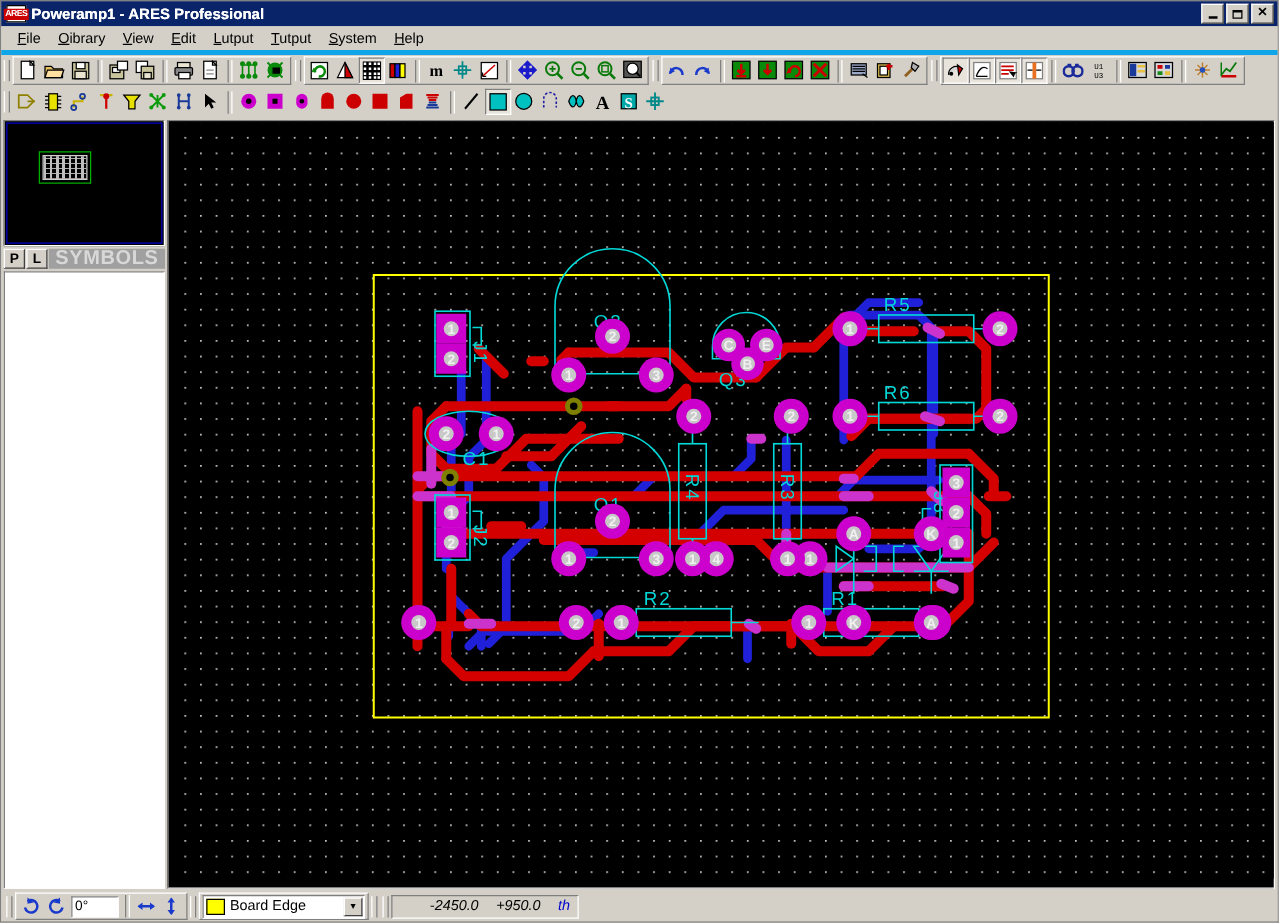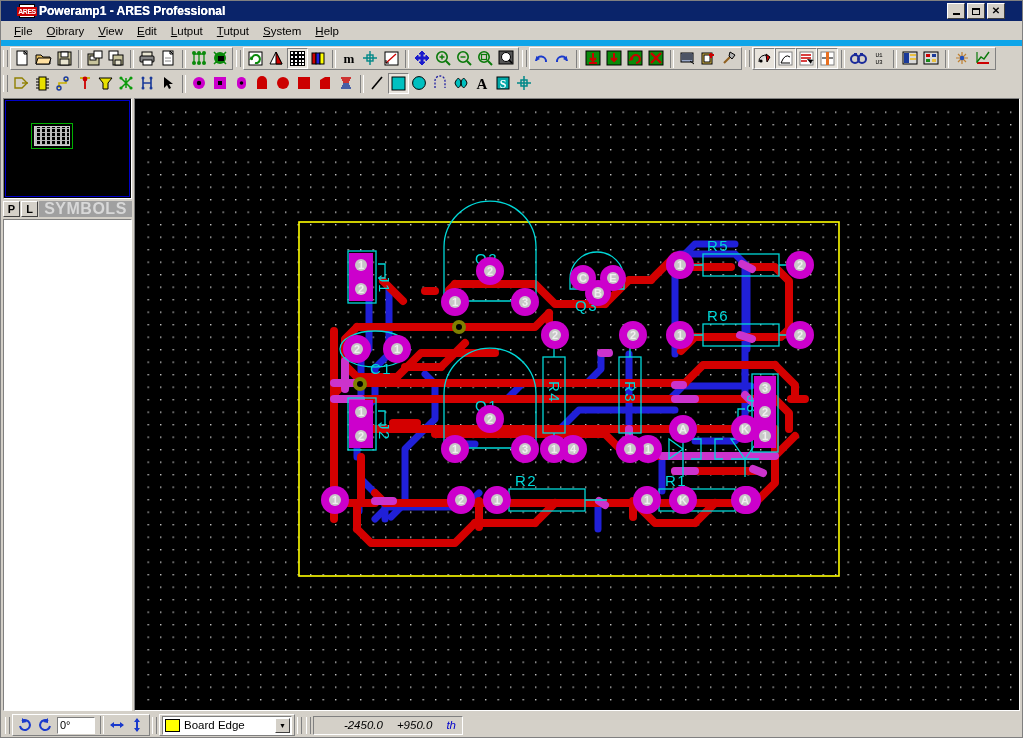--- a/index.html
+++ b/index.html
@@ -8,40 +8,40 @@
     width:1023px;height:738px;overflow:hidden;
     font-family:"Liberation Sans","DejaVu Sans",sans-serif;
     font-size:11px;color:#000;
     -webkit-font-smoothing:none;
   }
   .app{width:1023px;height:738px;position:relative;background:#d4d0c8;
        border:1px solid #808080;box-sizing:border-box;display:flex;flex-direction:column;}
 
   
   .titlebar{height:20px;background:linear-gradient(to bottom,#0a246a,#0a246a);
-    display:flex;align-items:center;padding:0 16px;flex:none;}
+    display:flex;align-items:center;padding:0 2px;flex:none;}
   .tb-icon{width:16px;height:14px;margin:0 4px 0 2px;background:#fff;position:relative;
     border:1px solid #000;box-sizing:border-box;display:flex;align-items:center;justify-content:center;}
   .tb-icon .ares{font-size:7px;font-weight:bold;color:#fff;background:#cc0000;
      padding:1px 1px;letter-spacing:-.5px;line-height:7px;}
   .tb-title{color:#fff;font-weight:bold;font-size:12px;flex:1;
      text-shadow:0 0 0 #fff;letter-spacing:0px;}
   .tb-btns{display:flex;gap:2px;padding-right:1px;}
   .tb-btn{width:16px;height:14px;background:#d4d0c8;border:1px solid;
     border-color:#ffffff #404040 #404040 #ffffff;
     display:flex;align-items:center;justify-content:center;font-size:9px;line-height:9px;
     font-family:"Liberation Sans",sans-serif;position:relative;}
   .tb-btn i{font-style:normal;display:block;}
   .btn-min i{width:7px;height:2px;background:#000;margin-top:5px;}
   .btn-max i{width:8px;height:7px;border:1px solid #000;border-top-width:2px;box-sizing:border-box;}
   .btn-close i{font-size:10px;font-weight:bold;line-height:10px;}
 
   
   .menubar{height:19px;background:#d4d0c8;display:flex;align-items:center;
-     padding-left:6px;flex:none;border-bottom:6px solid #0ea5e9;}
+     padding-left:6px;flex:none;border-bottom:4px solid #0ea5e9;}
   .menu-item{padding:2px 7px;font-size:11.5px;color:#000;cursor:default;}
   .menu-item u{text-decoration:underline;}
 
   
   .tbrow{height:25px;display:flex;align-items:center;flex:none;background:#d4d0c8;}
   .tbgroup{display:flex;align-items:center;height:23px;border:1px solid;
      border-color:#fff #808080 #808080 #fff;padding:0 1px;margin-right:1px;box-sizing:border-box;}
   .grip{width:3px;height:17px;border-left:1px solid #fff;border-right:1px solid #808080;margin:0 2px;}
   .sep{width:2px;height:18px;border-left:1px solid #808080;border-right:1px solid #fff;margin:0 3px;}
   .tbtn{width:21px;height:21px;display:flex;align-items:center;justify-content:center;

